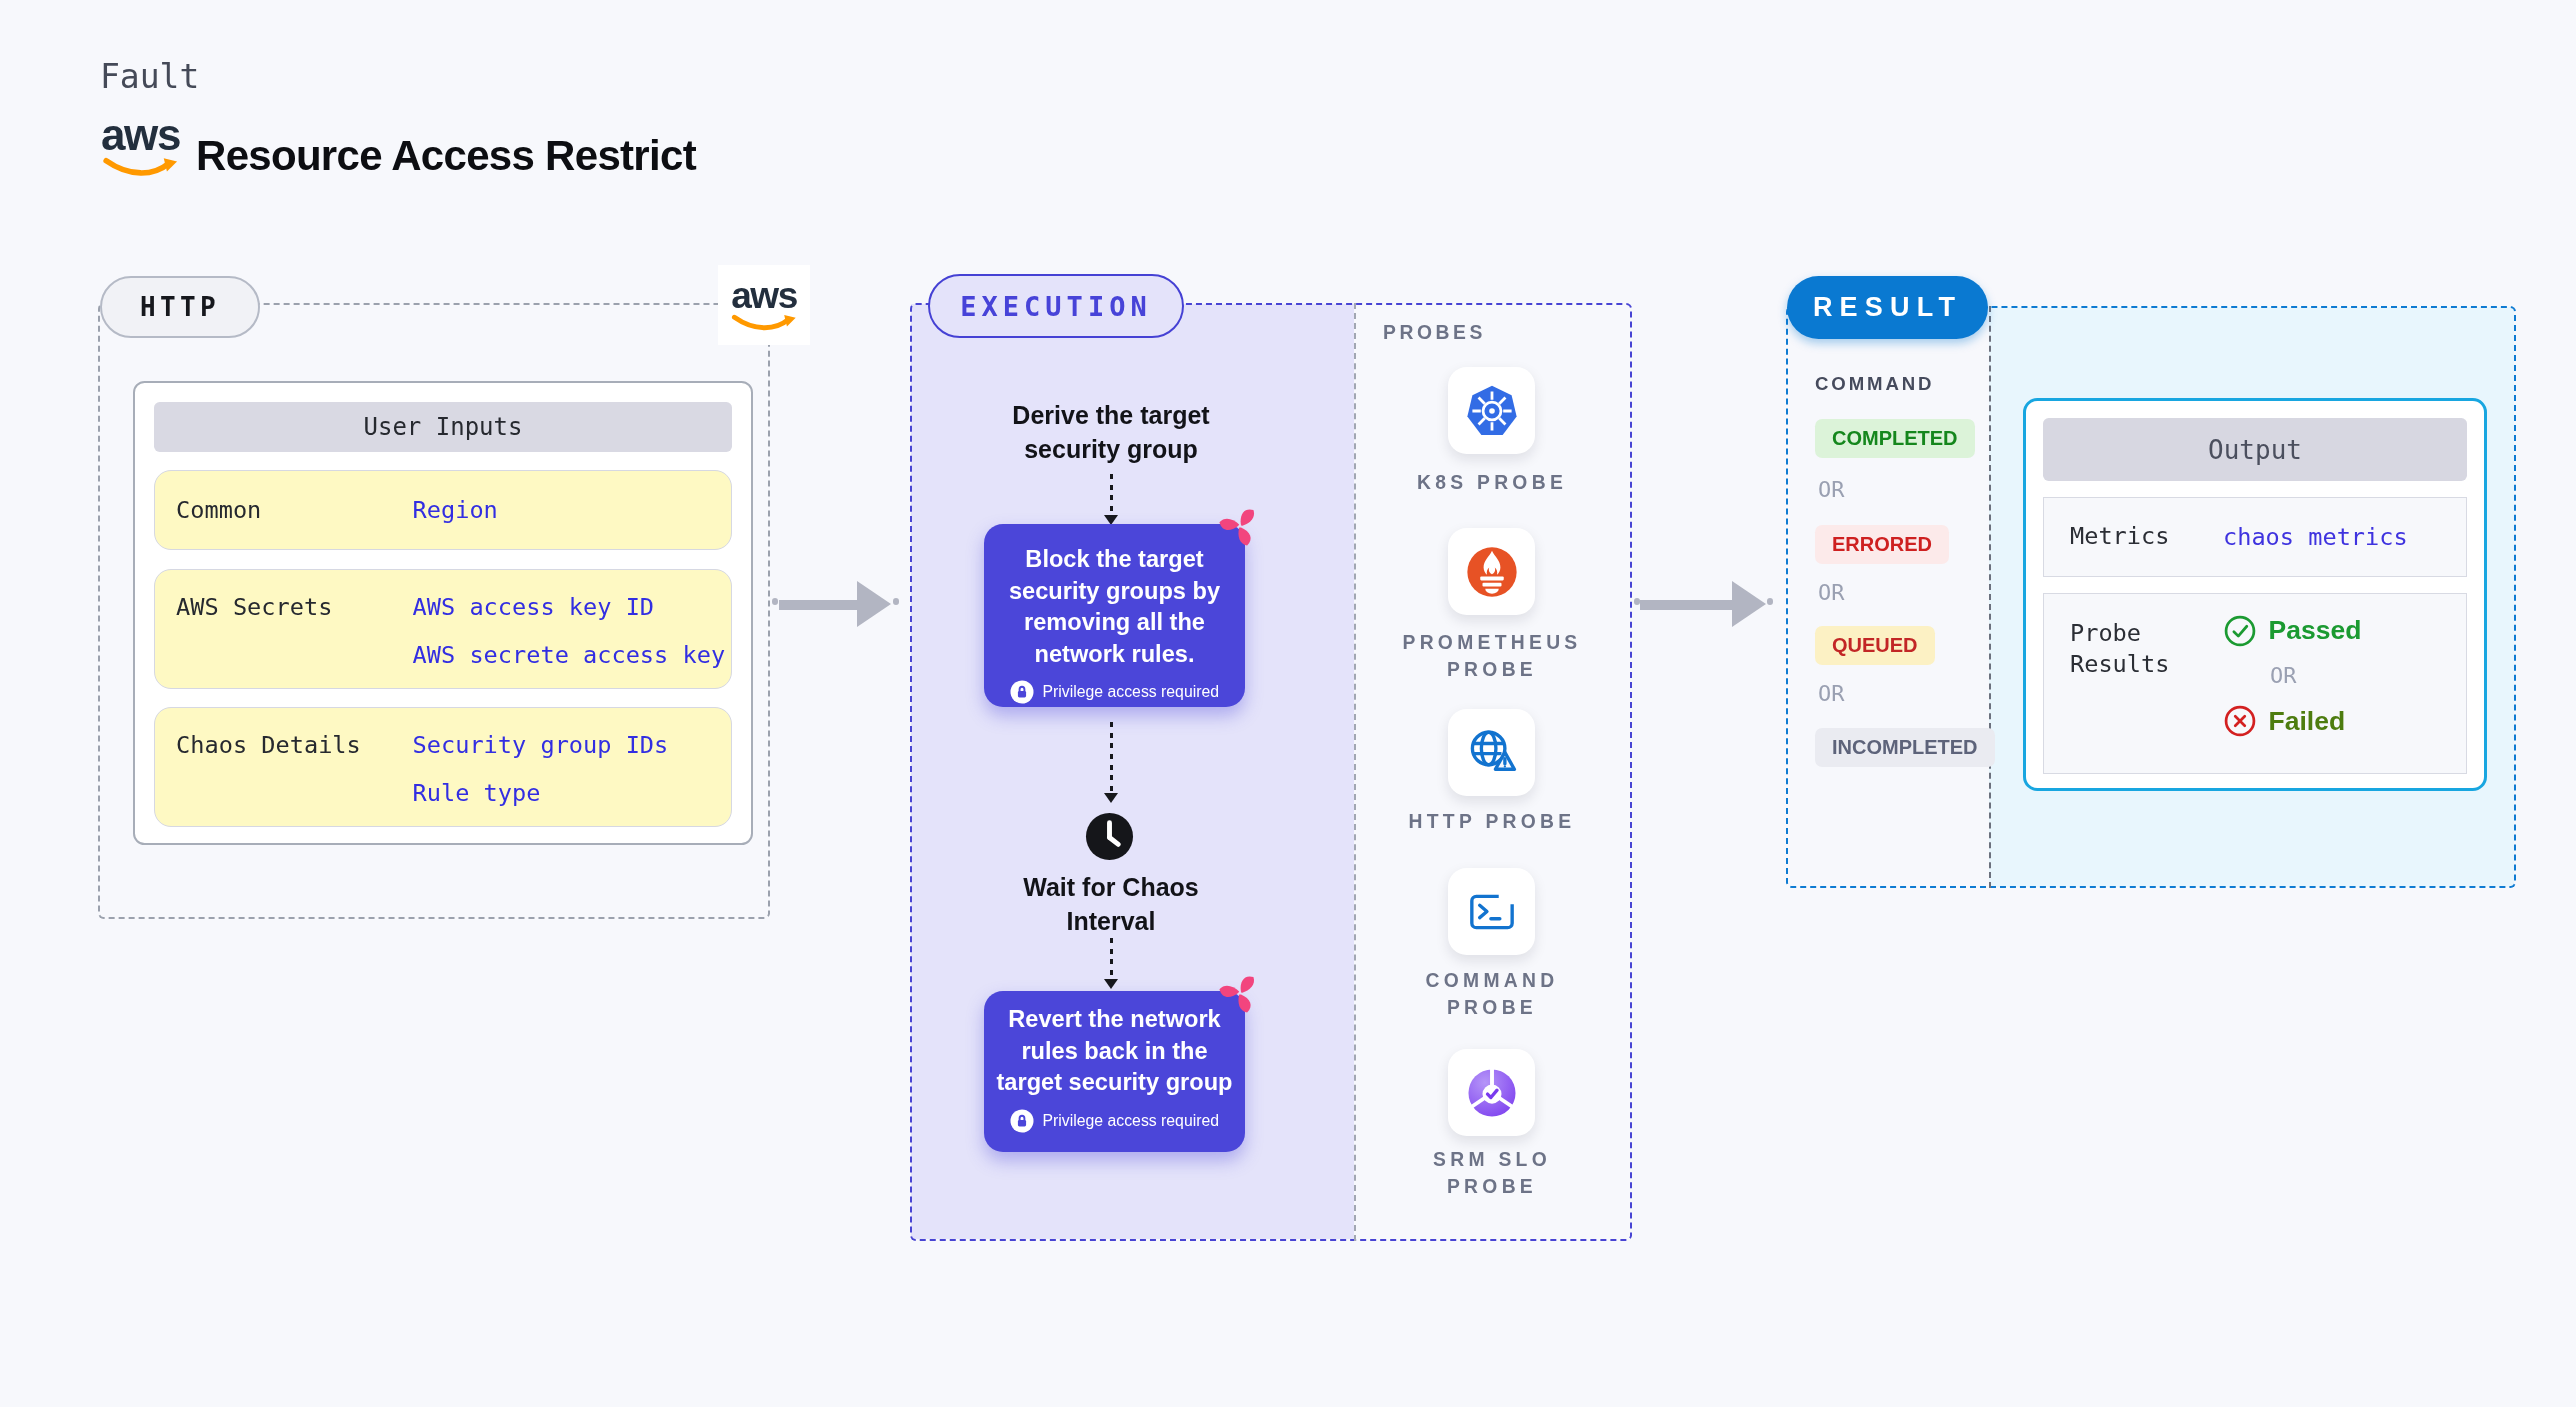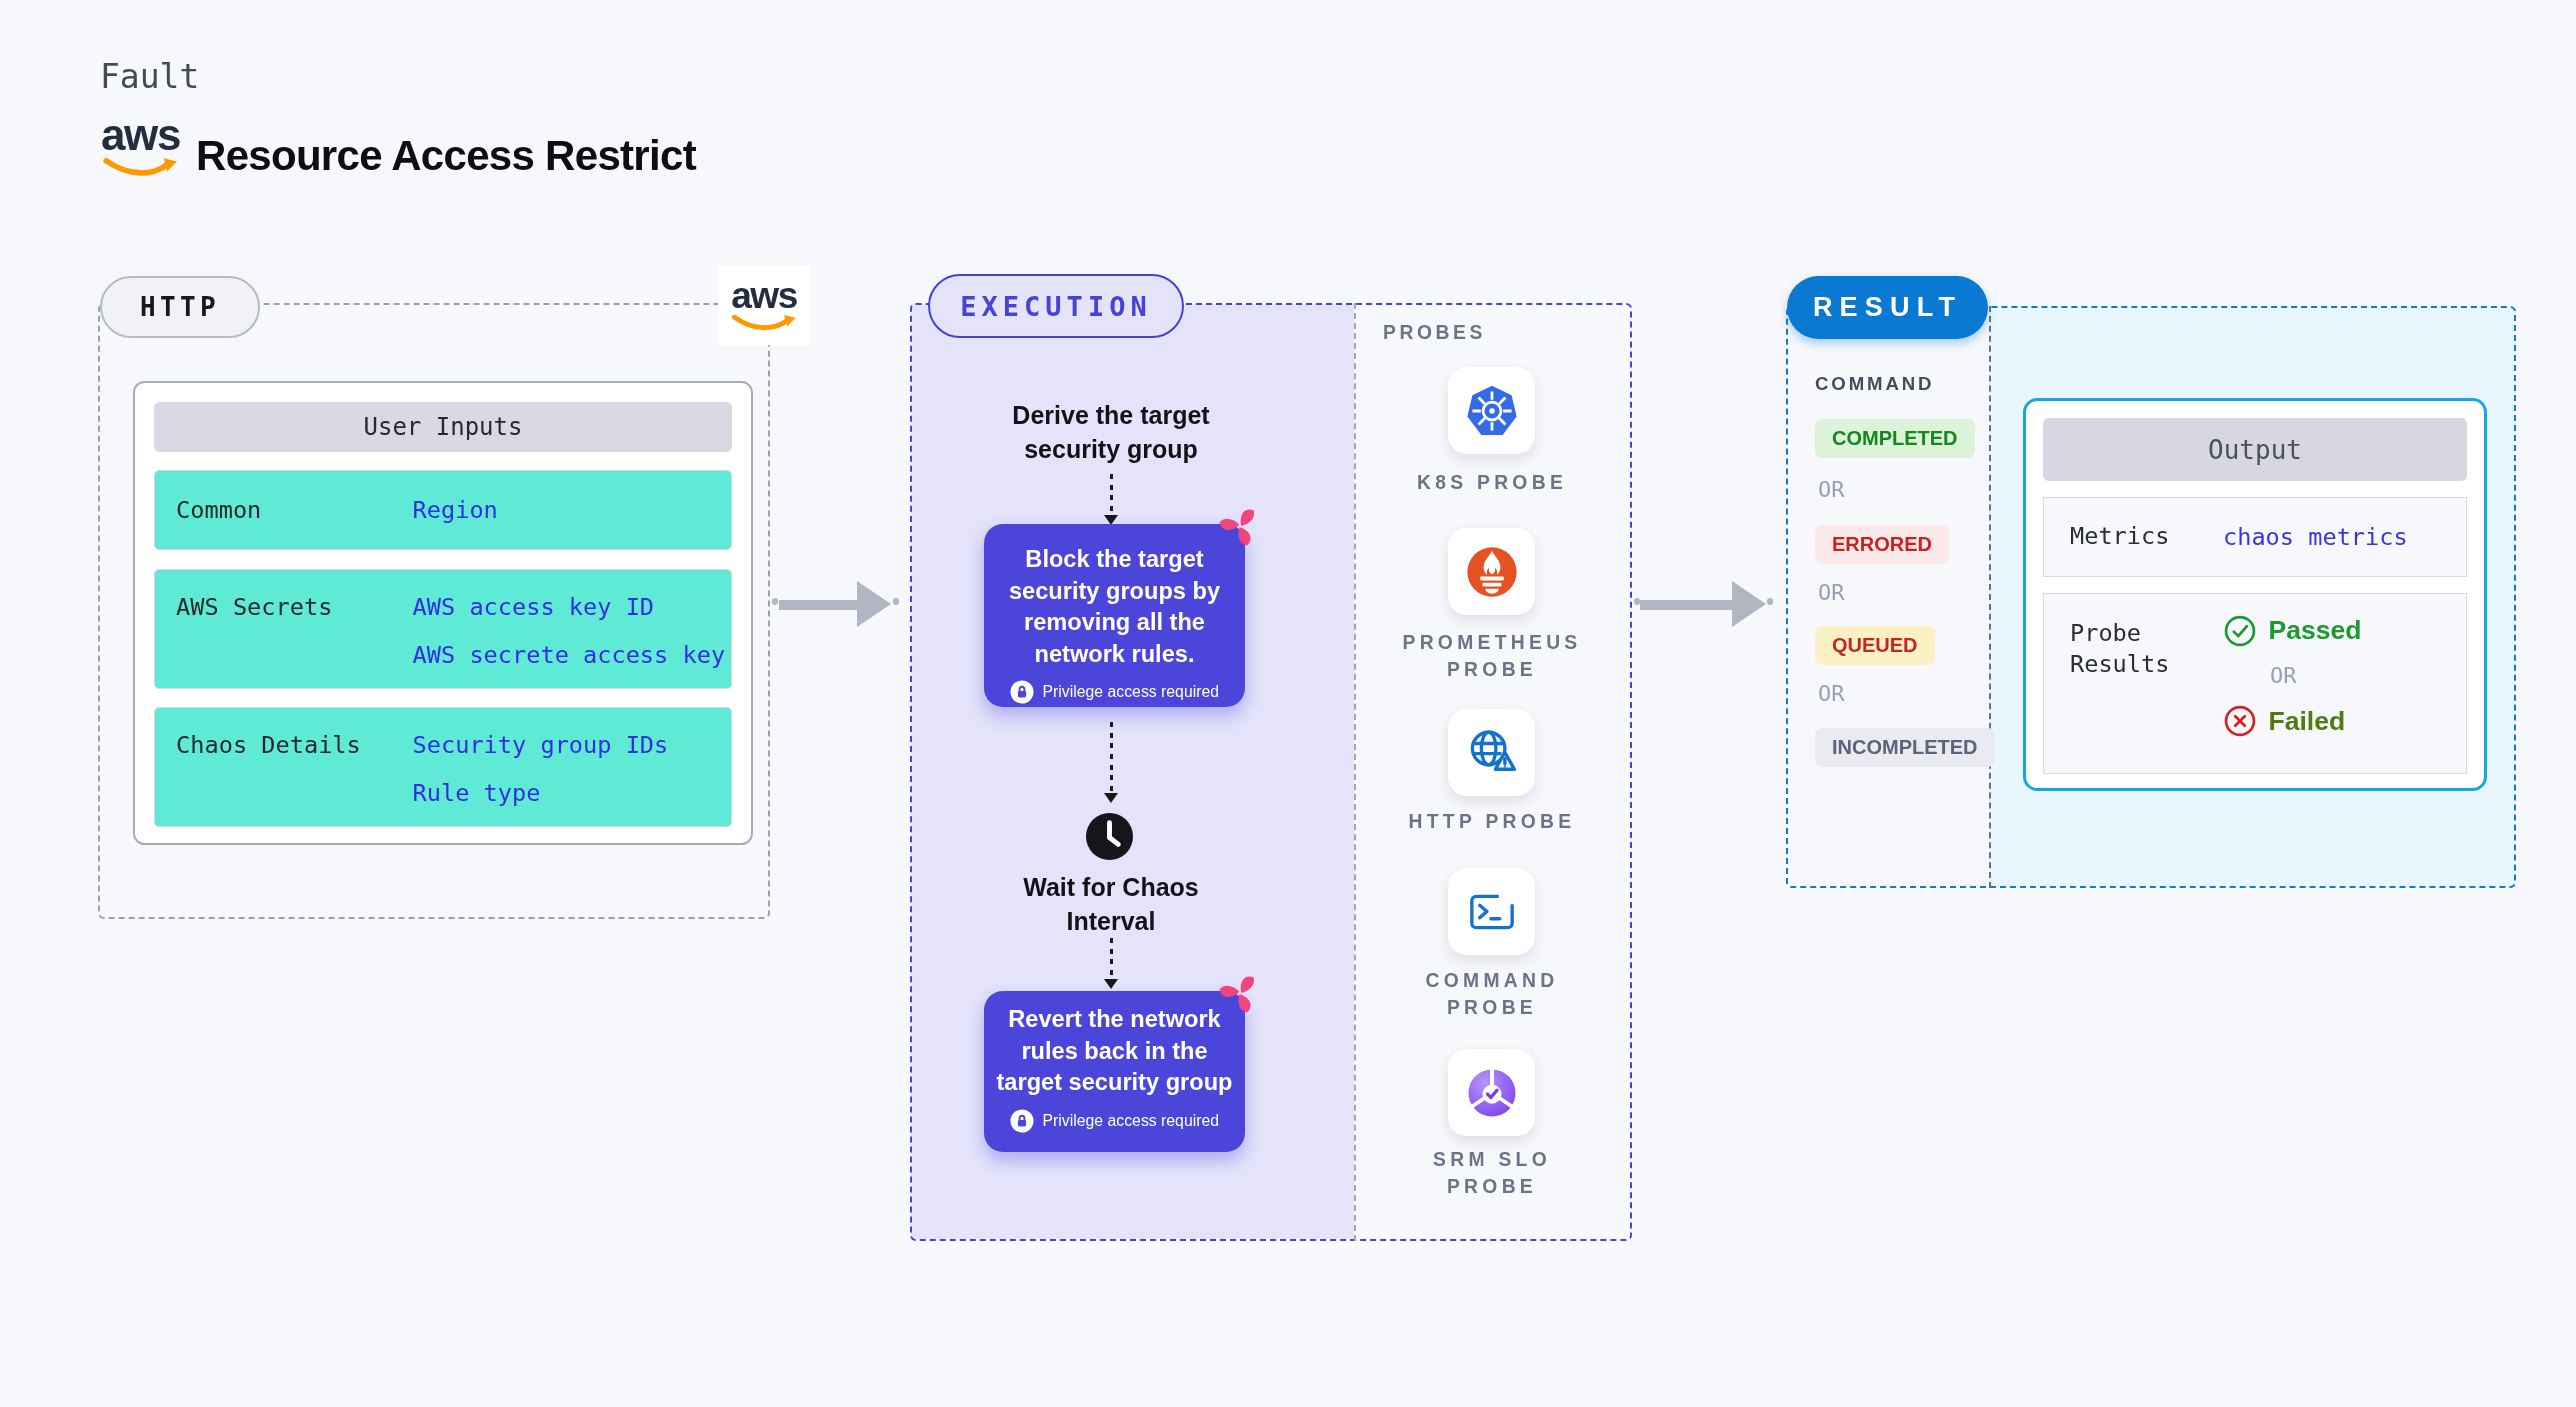--- a/index.html
+++ b/index.html
@@ -42,21 +42,21 @@
   .exec-pill { left:928px; top:274px; width:256px; height:64px; background:#e4e3fa; border:2.9px solid #4541d4;
                font-family:"DejaVu Sans Mono",monospace; font-weight:700; font-size:27px; letter-spacing:5px; color:#4743d8; }
   .result-pill { left:1787px; top:276px; width:201px; height:63px; background:#0a79d1; box-shadow:0 4.3px 10px rgba(10,121,209,.35);
                font-weight:700; font-size:27px; letter-spacing:7.2px; color:#ffffff; }
 
   
   .ui-card { left:133px; top:381px; width:620px; height:464px; background:#ffffff; border:2.1px solid #a7adb8;
              border-radius:11.5px; padding:18.6px; z-index:3; }
   .ui-head { height:50px; background:#d9d9e3; border-radius:5.7px; display:flex; align-items:center; justify-content:center;
              font-family:"DejaVu Sans Mono",monospace; font-size:24px; color:#26292f; }
-  .ui-row  { position:relative; margin-top:18.6px; background:#5eead4; border:1.4px solid #d6d8e2; border-radius:5px; }
+  .ui-row  { position:relative; margin-top:18.6px; background:#fef9c3; border:1.4px solid #d6d8e2; border-radius:17px; }
   .ui-row .lbl { position:absolute; left:21.5px; font-family:"DejaVu Sans Mono",monospace; font-size:23.6px; color:#26292f; }
   .ui-row .vals{ position:absolute; left:258px; display:flex; flex-direction:column; gap:20px;
                  font-family:"DejaVu Sans Mono",monospace; font-size:23.6px; color:#322ee2; }
   .ui-row.single { height:80px; }
   .ui-row.single .lbl, .ui-row.single .vals { top:50%; transform:translateY(-50%); }
   .ui-row.double { height:120px; }
   .ui-row.double .lbl, .ui-row.double .vals { top:23px; }
 
   
   .harrow { z-index:4; }

